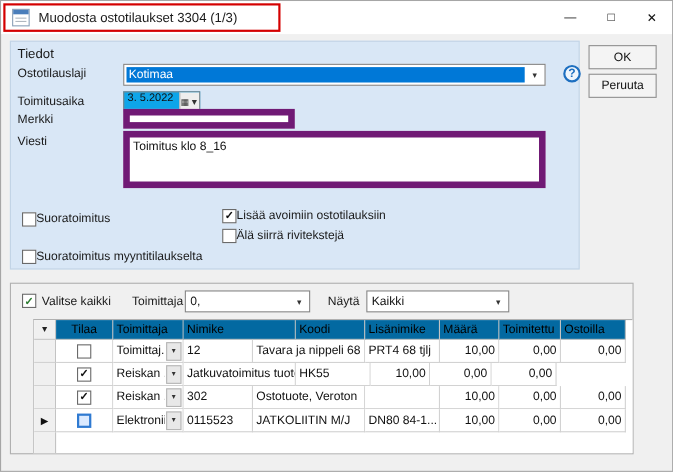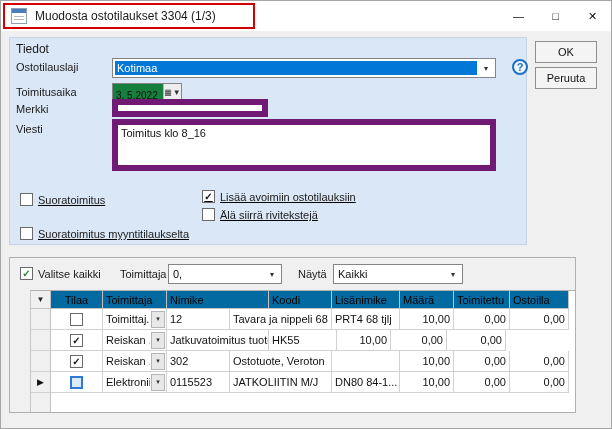--- a/index.html
+++ b/index.html
@@ -19,26 +19,26 @@
 
   
   .form-panel{position:absolute;left:8px;top:36px;width:518px;height:208px;background:var(--panel);border:1px solid #c2d4e6;}
   .group-label{position:absolute;left:6px;top:4px;font-size:12px;color:#1a1a1a;}
   .fld-label{position:absolute;font-size:11px;color:#1a1a1a;white-space:nowrap;}
   .combo{position:absolute;background:#fff;border:1px solid #848484;}
   .combo .arrow{position:absolute;right:1px;top:1px;bottom:1px;width:16px;display:flex;align-items:center;justify-content:center;font-size:8px;color:#333;}
   .combo-main .value{position:absolute;left:2px;top:2px;bottom:2px;right:18px;background:var(--selection);color:#fff;font-size:11px;display:flex;align-items:center;padding:0 2px;white-space:nowrap;overflow:hidden;}
   .combo-plain .value{position:absolute;left:4px;top:0;bottom:0;right:18px;font-size:11px;display:flex;align-items:center;color:#111;white-space:nowrap;overflow:hidden;}
   .help-icon{position:absolute;left:502px;top:21px;width:16px;height:16px;border:2px solid #1d6fc0;border-radius:50%;color:#1d6fc0;font-weight:bold;font-size:11px;line-height:12px;text-align:center;background:#eef5fc;}
-  .date-control{position:absolute;left:102px;top:45px;width:70px;height:19px;background:#15803d;border:1px solid #848484;display:flex;align-items:flex-end;}
+  .date-control{position:absolute;left:102px;top:45px;width:70px;height:19px;background:#0ea5e9;border:1px solid #848484;display:flex;align-items:flex-start;}
   .date-text{flex:1;font-size:10px;padding-left:3px;color:#111;white-space:nowrap;}
   .date-btn{flex:0 0 18px;height:100%;border-left:1px solid #b5b5b5;background:#eee;display:flex;align-items:center;justify-content:center;font-size:8px;color:#333;gap:1px;}
   .textbox{position:absolute;background:#fff;border:6px solid #701a75;font-size:11px;font-family:"Liberation Sans",sans-serif;padding:1px 3px;color:#111;}
   textarea.textbox{resize:none;padding:2px 3px;}
-  .check-row{position:absolute;display:flex;align-items:flex-end;gap:5px;text-decoration:underline;}
+  .check-row{position:absolute;display:flex;align-items:flex-start;}
   .cb{display:flex;align-items:center;justify-content:center;width:13px;height:13px;background:#fff;border:1px solid #6a6a6a;font-size:10px;font-weight:bold;color:#111;line-height:11px;}
   .cb.focused{border:2px solid #2f7ad1;background:#dbeaff;}
   .cb-label{font-size:11px;color:#1a1a1a;white-space:nowrap;}
   .btn{position:absolute;width:62px;height:22px;background:#f4f4f4;border:1px solid #8f8f8f;font-size:11px;color:#111;display:flex;align-items:center;justify-content:center;}
 
   
   .bottom-panel{position:absolute;left:8px;top:256px;width:567px;height:156px;background:#f0f0f0;border:1px solid #b0b0b0;}
   .tb-item{position:absolute;font-size:11px;color:#1a1a1a;white-space:nowrap;}
   .tb-icon{position:absolute;left:10px;top:9px;width:13px;height:13px;border:1px solid #6a6a6a;background:#fff;font-size:10px;font-weight:bold;color:#2e7d32;display:flex;align-items:center;justify-content:center;}
   .tb-combo{height:20px;}

